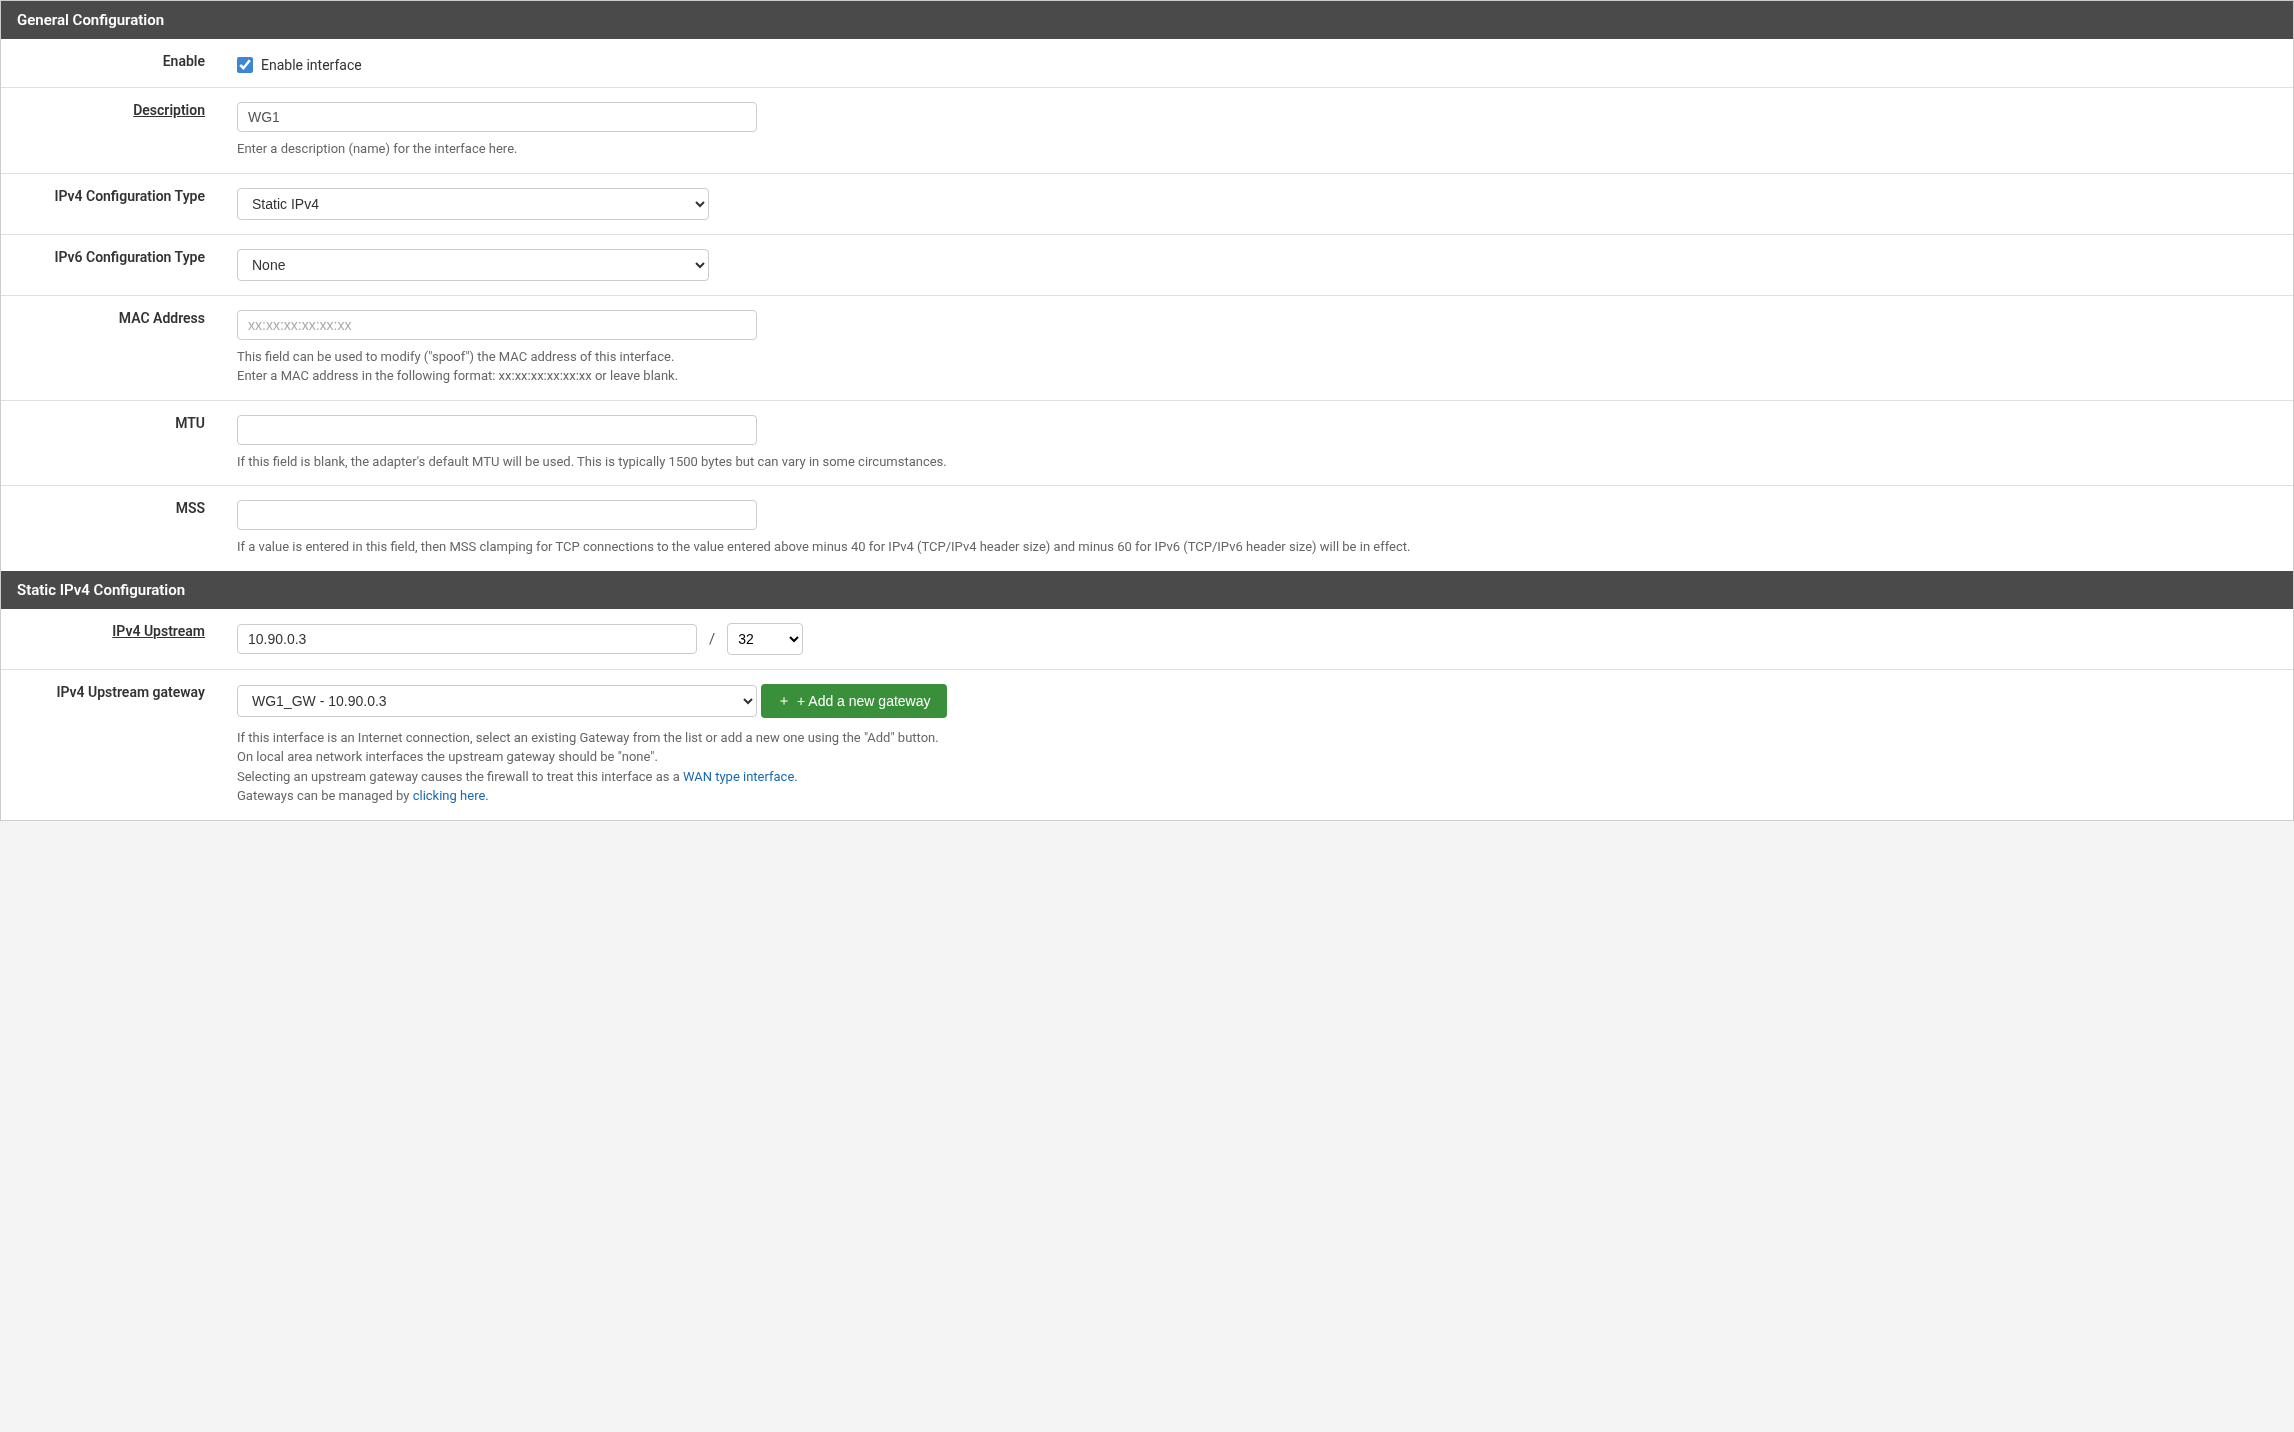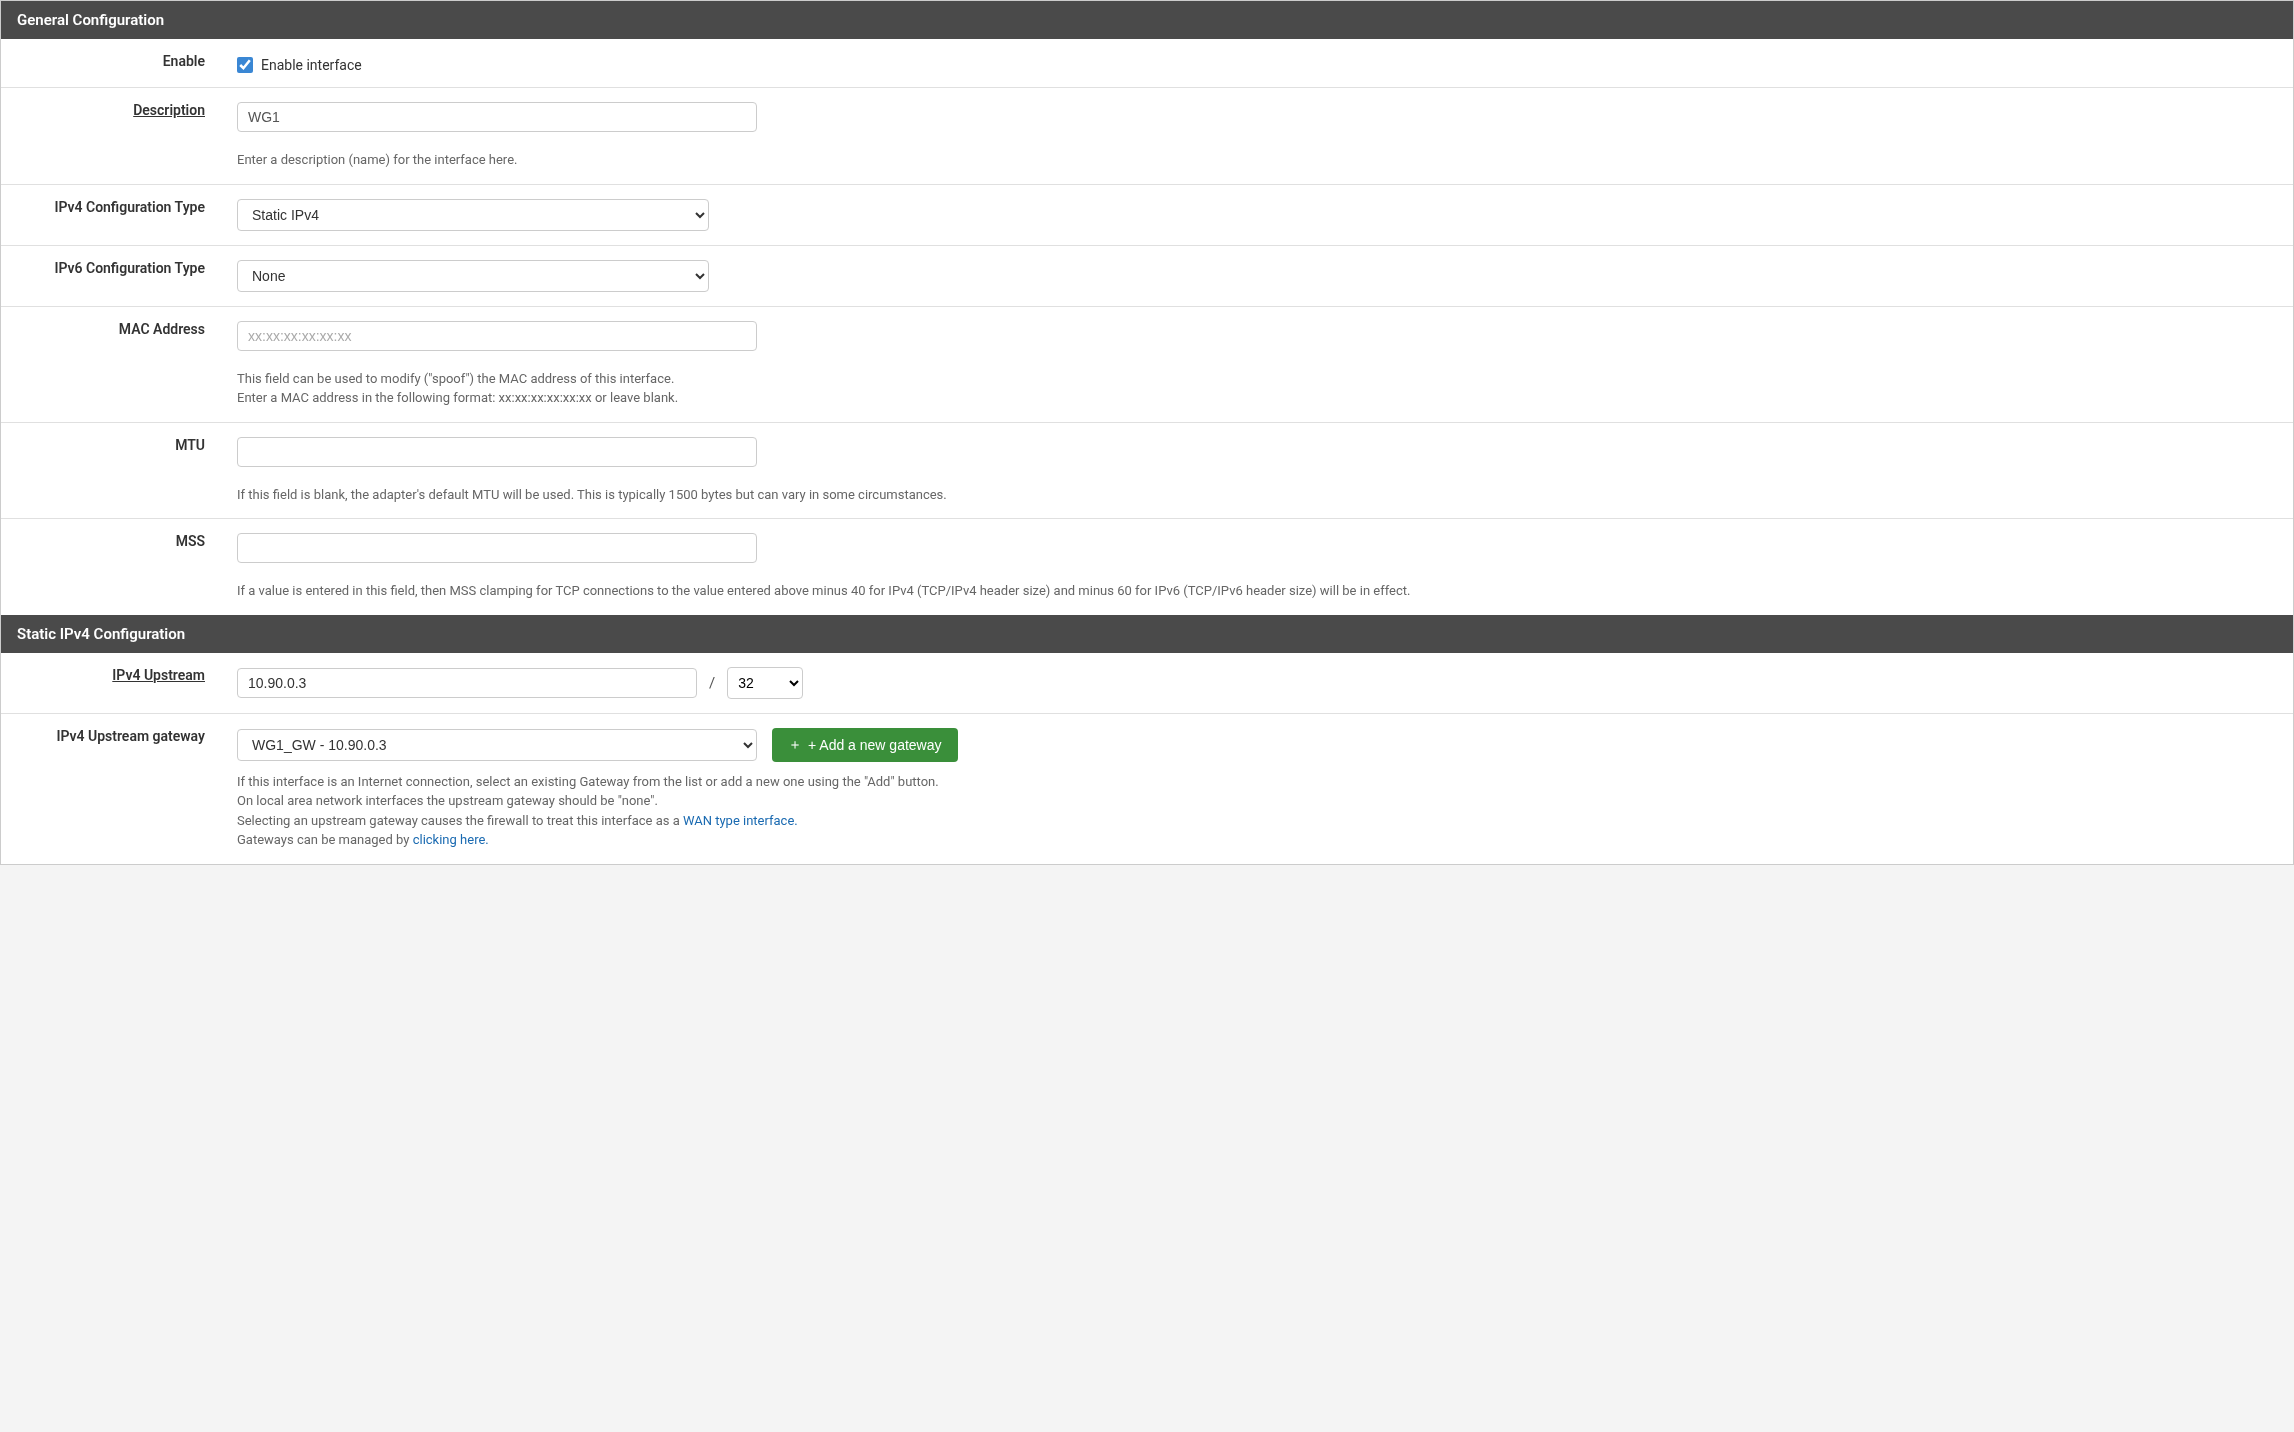--- a/index.html
+++ b/index.html
@@ -68,21 +68,21 @@
       color: #555;
     }
 
     .input-text::placeholder {
       color: #aaa;
     }
 
     .help-text {
       font-size: 13px;
       color: #666;
-      margin-top: 18px;
+      margin-top: 7px;
       line-height: 1.5;
     }
 
     .select-field {
       width: 472px;
       padding: 6px 10px;
       border: 1px solid #ccc;
       border-radius: 4px;
       font-size: 14px;
       color: #333;
@@ -139,21 +139,21 @@
       padding: 6px 6px;
       border: 1px solid #ccc;
       border-radius: 4px;
       font-size: 14px;
       background: #fff;
     }
 
     .gateway-row {
       display: flex;
       align-items: center;
-      gap: 15px;
+      gap: 4px;
     }
 
     .gateway-select {
       width: 520px;
       padding: 6px 10px;
       border: 1px solid #ccc;
       border-radius: 4px;
       font-size: 14px;
       color: #333;
       background: #fff;

